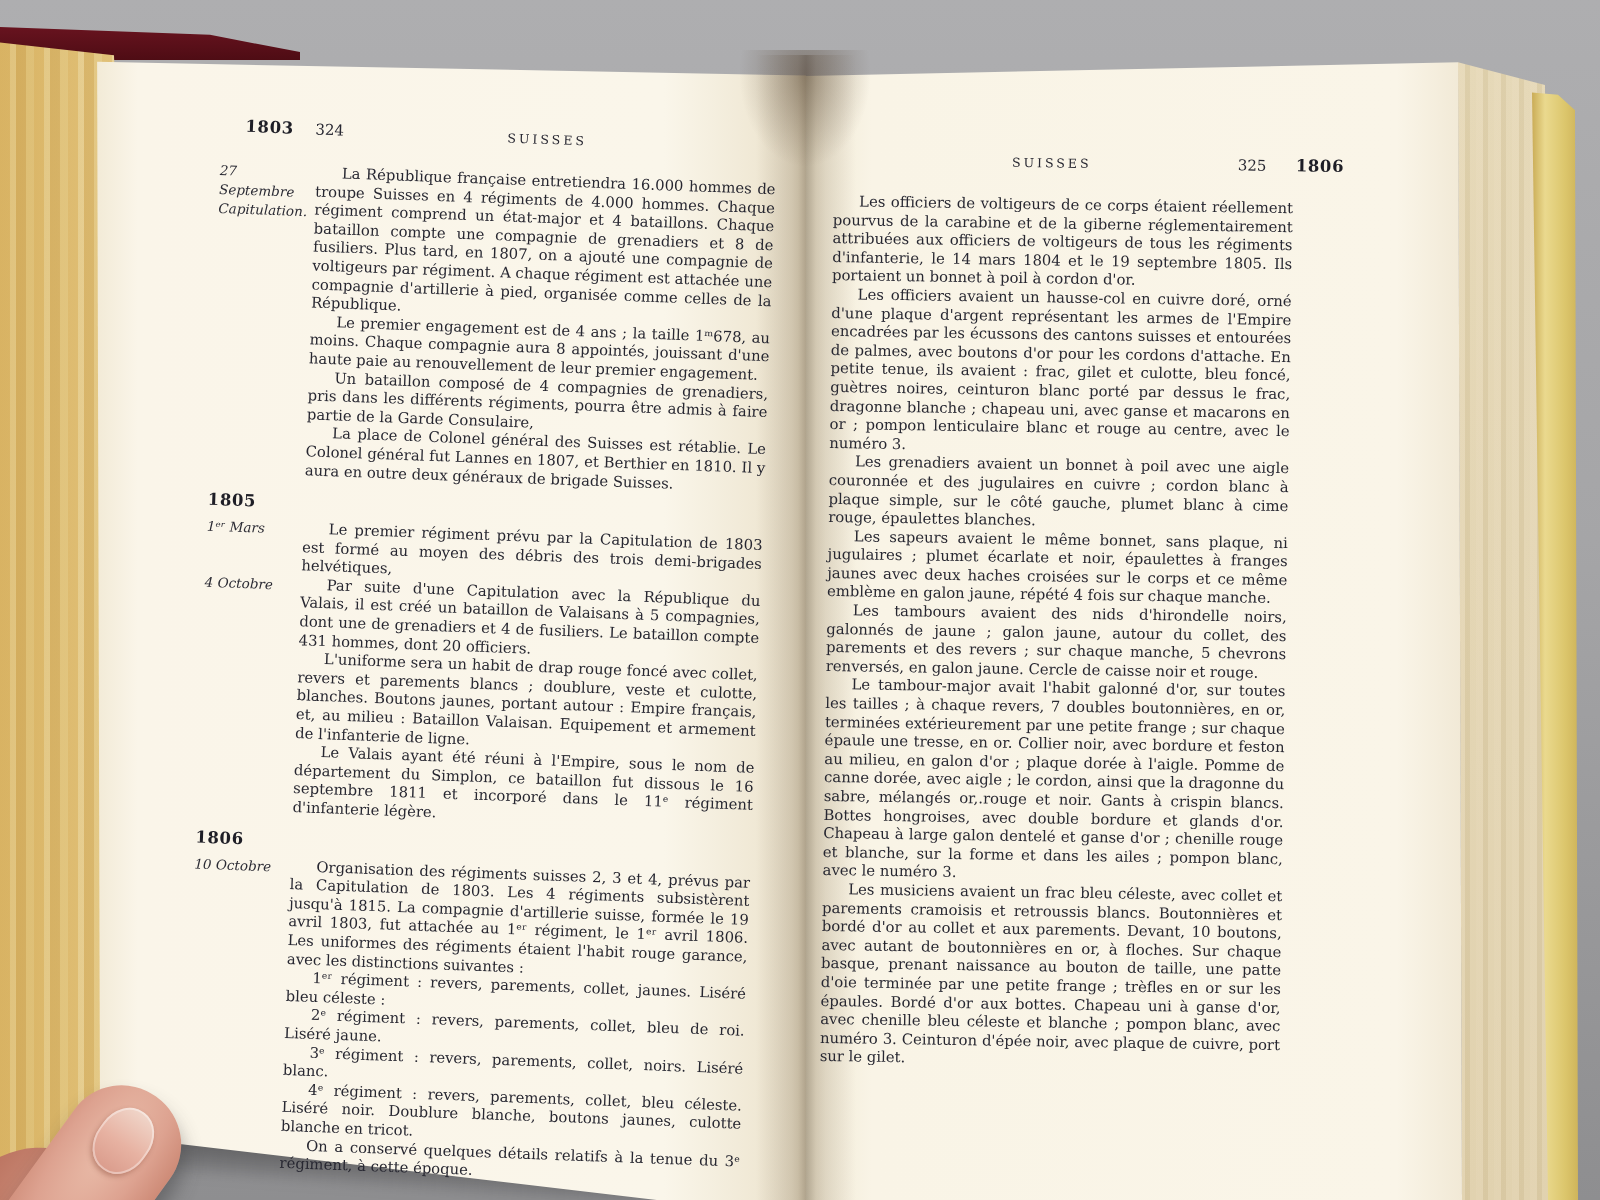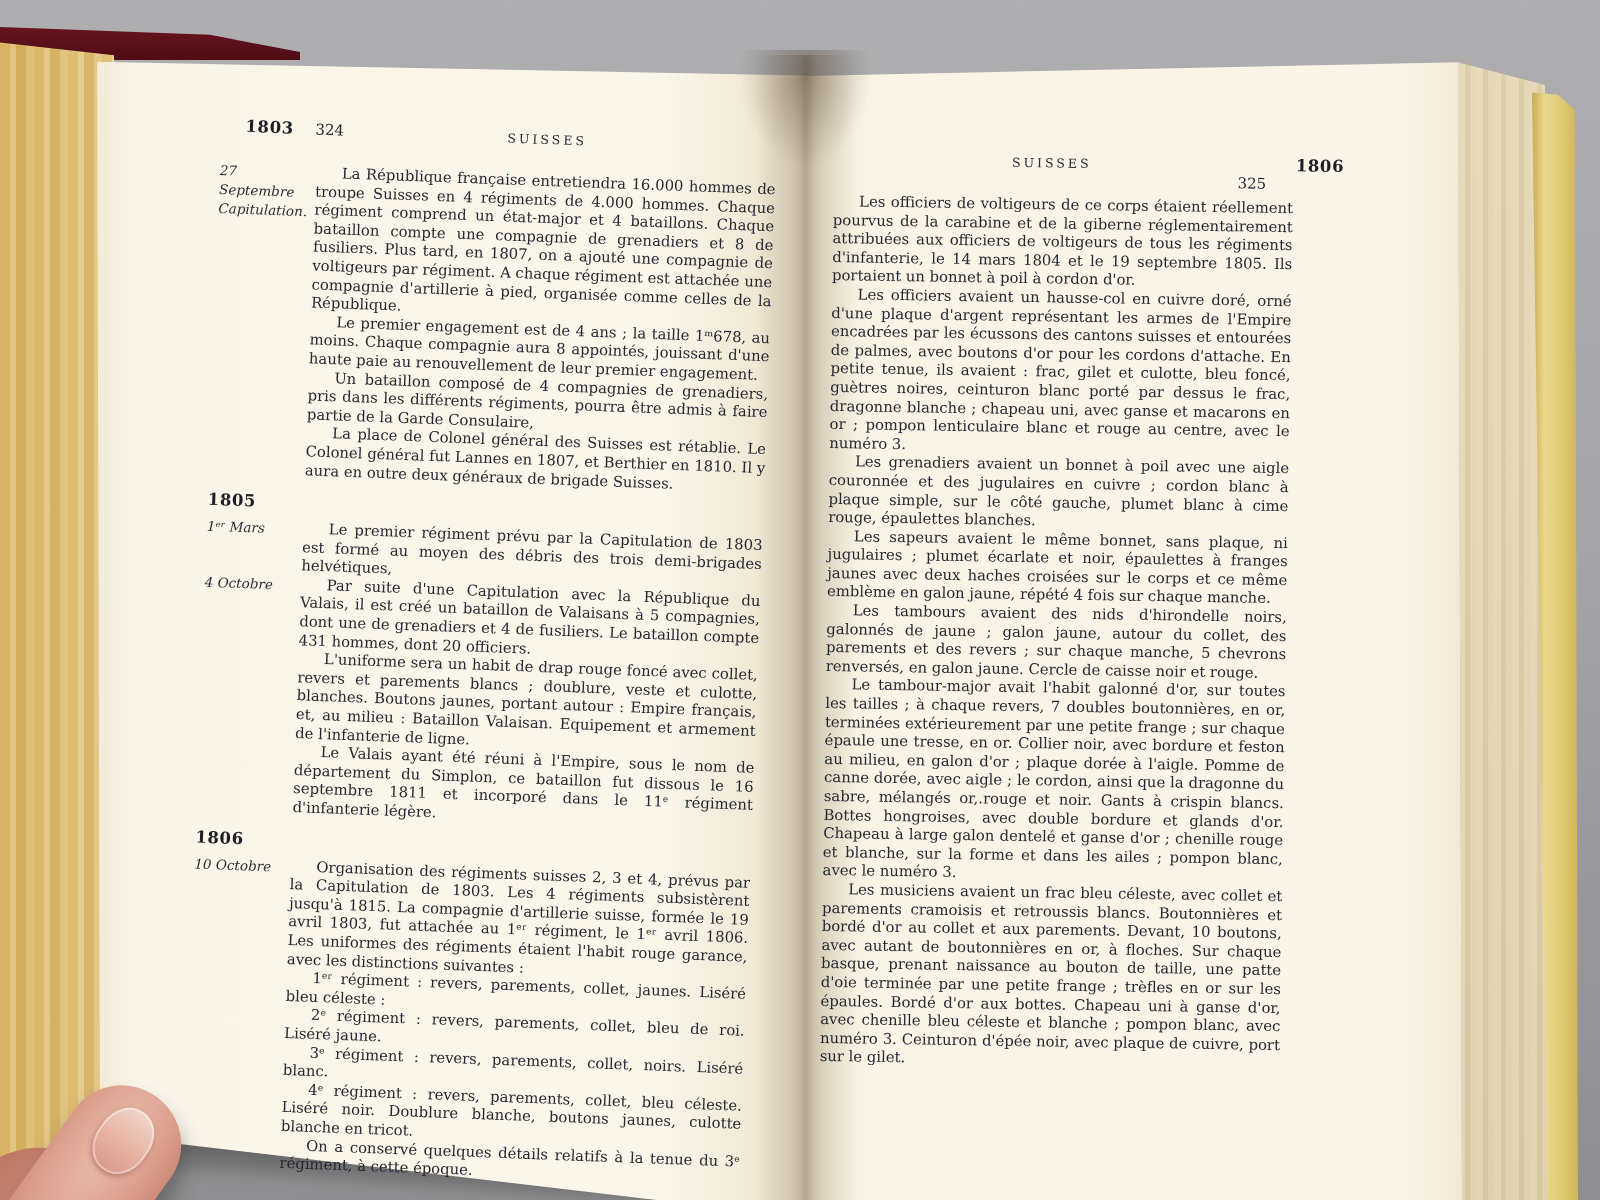--- a/index.html
+++ b/index.html
@@ -60,21 +60,21 @@
     transform:rotate(0.9deg);transform-origin:0 0;}
   .lp-header{position:relative;height:30px;margin-bottom:18px;}
   .rp-header{position:relative;height:30px;margin-bottom:14px;width:540px;}
   .year-bold{font-weight:bold;font-size:16.5px;letter-spacing:.6px;color:#1e1e26;}
   .pnum{font-size:15px;}
   .rhead{font-size:12.5px;letter-spacing:3px;}
   .lp-header .year-bold{position:absolute;left:24px;top:4px;}
   .lp-header .pnum{position:absolute;left:94px;top:5px;}
   .lp-header .rhead{position:absolute;left:96px;width:460px;text-align:center;top:8px;}
   .rp-header .rhead{position:absolute;left:0;width:436px;text-align:center;top:4px;}
-  .rp-header .pnum{position:absolute;left:404px;top:20px;}
+  .rp-header .pnum{position:absolute;left:404px;top:2px;}
   .rp-header .year-bold{position:absolute;left:462px;top:1px;}
   .row{display:grid;grid-template-columns:96px 1fr;}
   .mnote{font-style:italic;font-size:13.5px;line-height:19px;padding-top:1px;color:#2b2b34;}
   .mnote span{display:block;}
   .para{margin:0;font-size:14.8px;line-height:18.6px;text-align:justify;text-indent:26px;}
   .year-row{height:26px;padding-top:6px;}
   .section{margin-top:2px;}
   .section.gap{margin-top:8px;}
   .body-col{width:460px;}
 </style>

